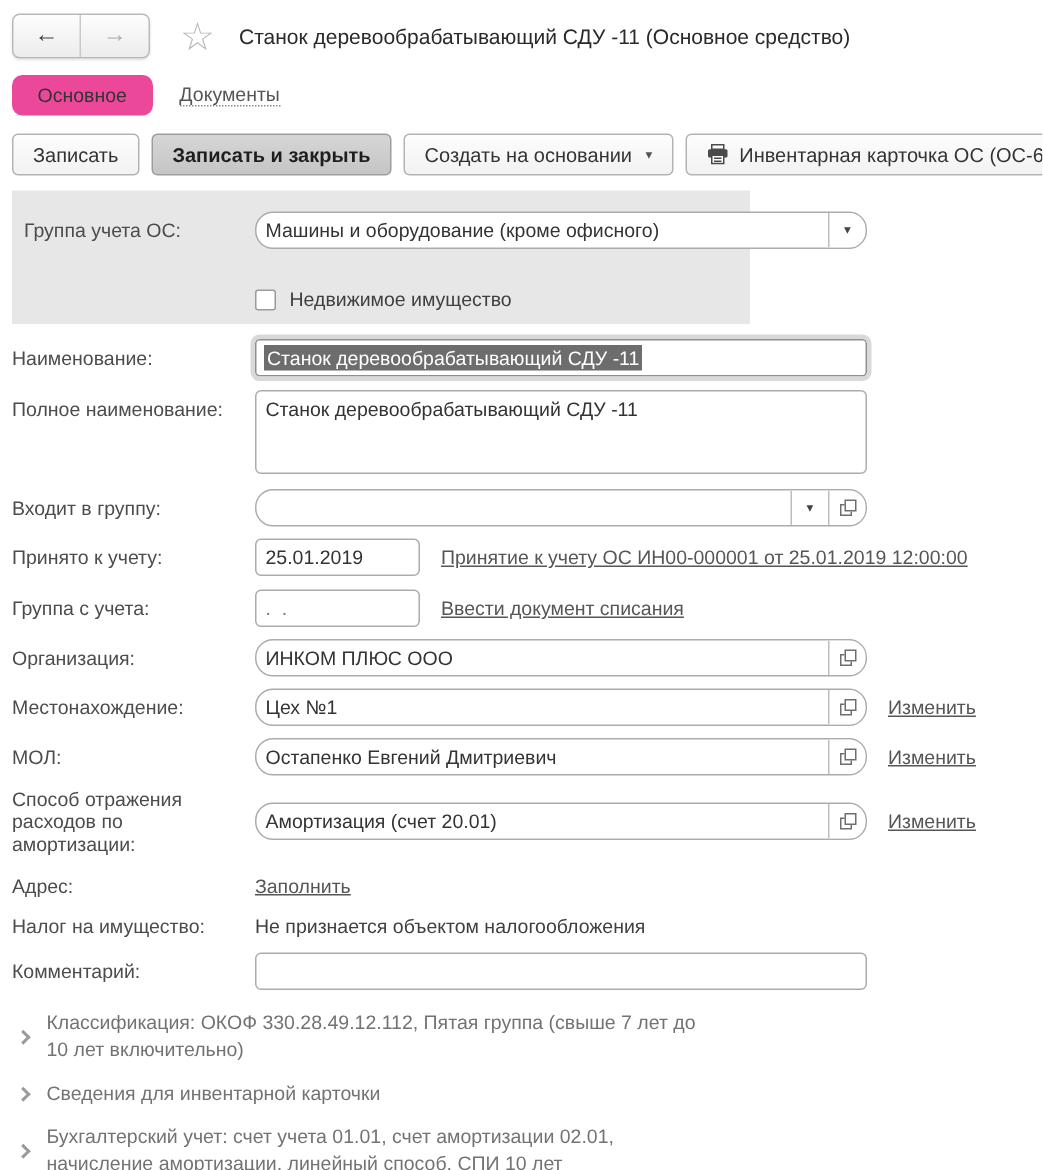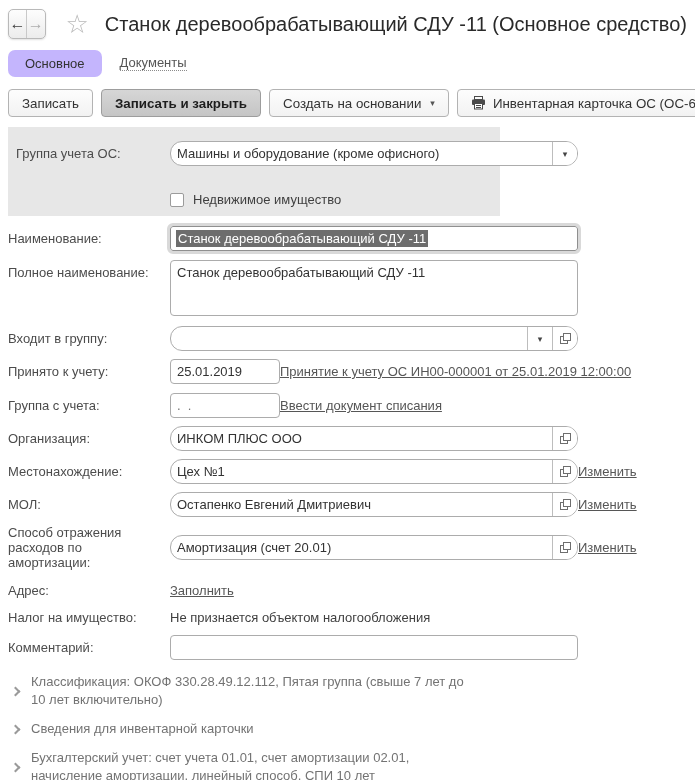--- a/index.html
+++ b/index.html
@@ -9,25 +9,25 @@
 
   
   .hdr { display:flex; align-items:center; margin:8px 8px 0 8px; height:32px; }
   .nav-group { display:flex; border:1px solid #b9b9b9; border-radius:5px; overflow:hidden;
                background:linear-gradient(#fdfdfd,#ececec); box-shadow:0 1px 2px rgba(0,0,0,.12); }
   .nav-btn { width:45px; height:28px; display:flex; align-items:center; justify-content:center;
              font-size:16px; cursor:pointer; }
   .nav-btn.back { color:#3f3f3f; border-right:1px solid #c9c9c9; }
   .nav-btn.fwd { color:#adadad; }
   .star { margin-left:20px; font-size:26px; color:#b9b9b9; line-height:1; }
-  .title { margin-left:16px; font-size:20px; color:#2a2a2a; white-space:nowrap; }
+  .title { margin-left:16px; font-size:14px; color:#2a2a2a; white-space:nowrap; }
 
   
   .tabs { display:flex; align-items:center; margin:8px 8px 0 8px; height:30px; }
-  .tab-active { padding:6px 17px; background:#c4b5fd; border-radius:7px; color:#333; }
+  .tab-active { padding:6px 17px; background:#ec4899; border-radius:7px; color:#333; }
   .tab-link { margin-left:18px; color:#565656; border-bottom:1px dotted #8b8b8b; cursor:pointer; }
 
   
   .toolbar { display:flex; gap:8px; margin:11px 8px 0 8px; }
   .btn { height:28px; padding:0 13px; display:flex; align-items:center; gap:7px;
          border:1px solid #b3b3b3; border-radius:4px; color:#333;
          background:linear-gradient(#fdfdfd,#f2f2f2); cursor:pointer; white-space:nowrap; }
   .btn-primary { background:linear-gradient(#d6d6d6,#c5c5c5); border-color:#9d9d9d; font-weight:bold; color:#1e1e1e; }
   .caret { font-size:9px; color:#555; margin-left:2px; }
 
@@ -46,21 +46,21 @@
   input.txt, textarea.txt { font-family:inherit; font-size:13px; color:#333; border:1px solid #acacac;
          border-radius:4px; padding:0 6px; background:#fff; outline:none; }
   input.txt { height:25px; }
   .w-std { width:408px; }
   .w-date { width:110px; text-align:left; }
   textarea.txt { width:408px; height:56px; padding:4px 6px; resize:none; line-height:16px; }
   .name-input { width:408px; height:25px; border:1px solid #8f8f8f; outline:3px solid #d9d9d9;
                 outline-offset:0px; border-radius:3px; background:#fff; display:flex; align-items:center; padding:0 5px; }
   .sel-text { background:#6d6d6d; color:#fff; padding:1px 2px; white-space:nowrap; }
   .link { color:#565656; text-decoration:underline; cursor:pointer; white-space:nowrap; }
-  .after-link { }
+  .after-link { margin-left:14px; }
   .static-val { color:#3f3f3f; }
   .ph { color:#9a9a9a; }
   .cell-flex { display:flex; align-items:center; }
   .chk-row { display:flex; align-items:center; gap:9px; }
   .chk { width:14px; height:14px; border:1px solid #9b9b9b; border-radius:2px; background:#fff; }
   .chk-lbl { color:#3f3f3f; }
 
   
   .icon-open { position:relative; width:11px; height:11px; display:inline-block; }
   .icon-open::before { content:""; position:absolute; left:0; bottom:0; width:6px; height:6px; border:1px solid #6e6e6e; }

